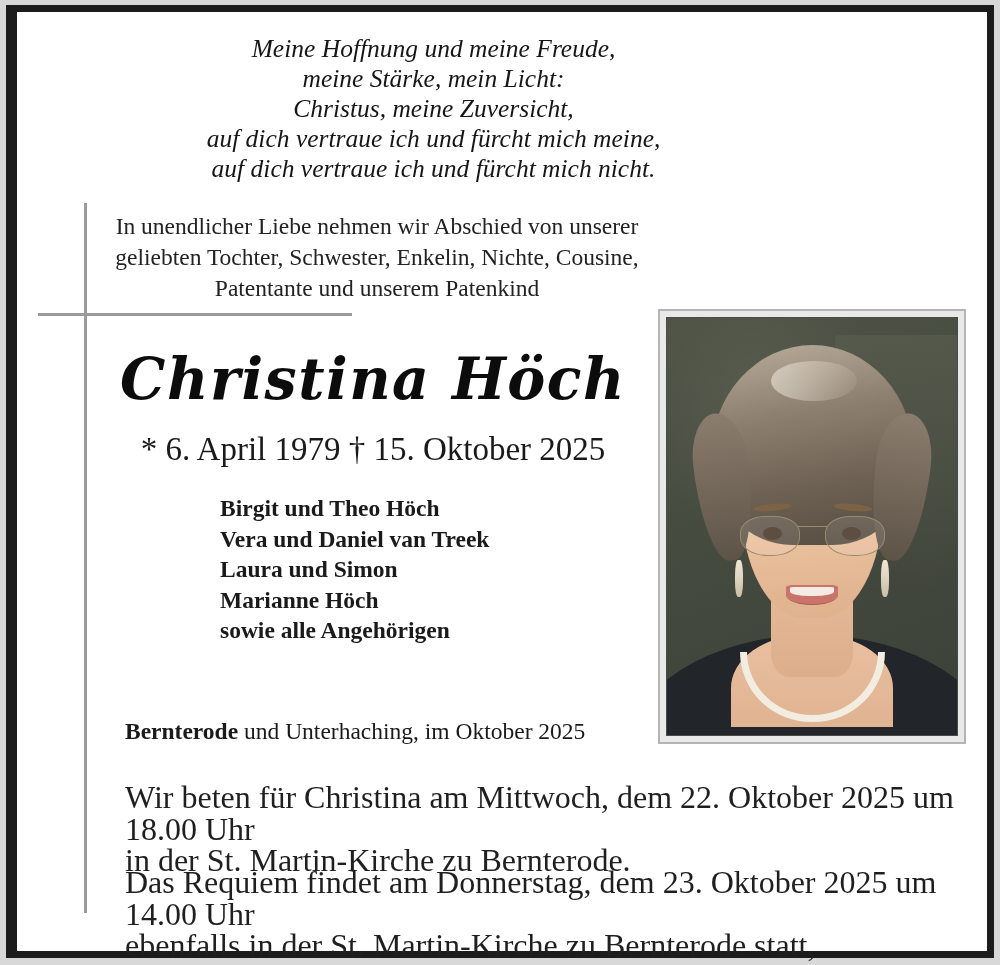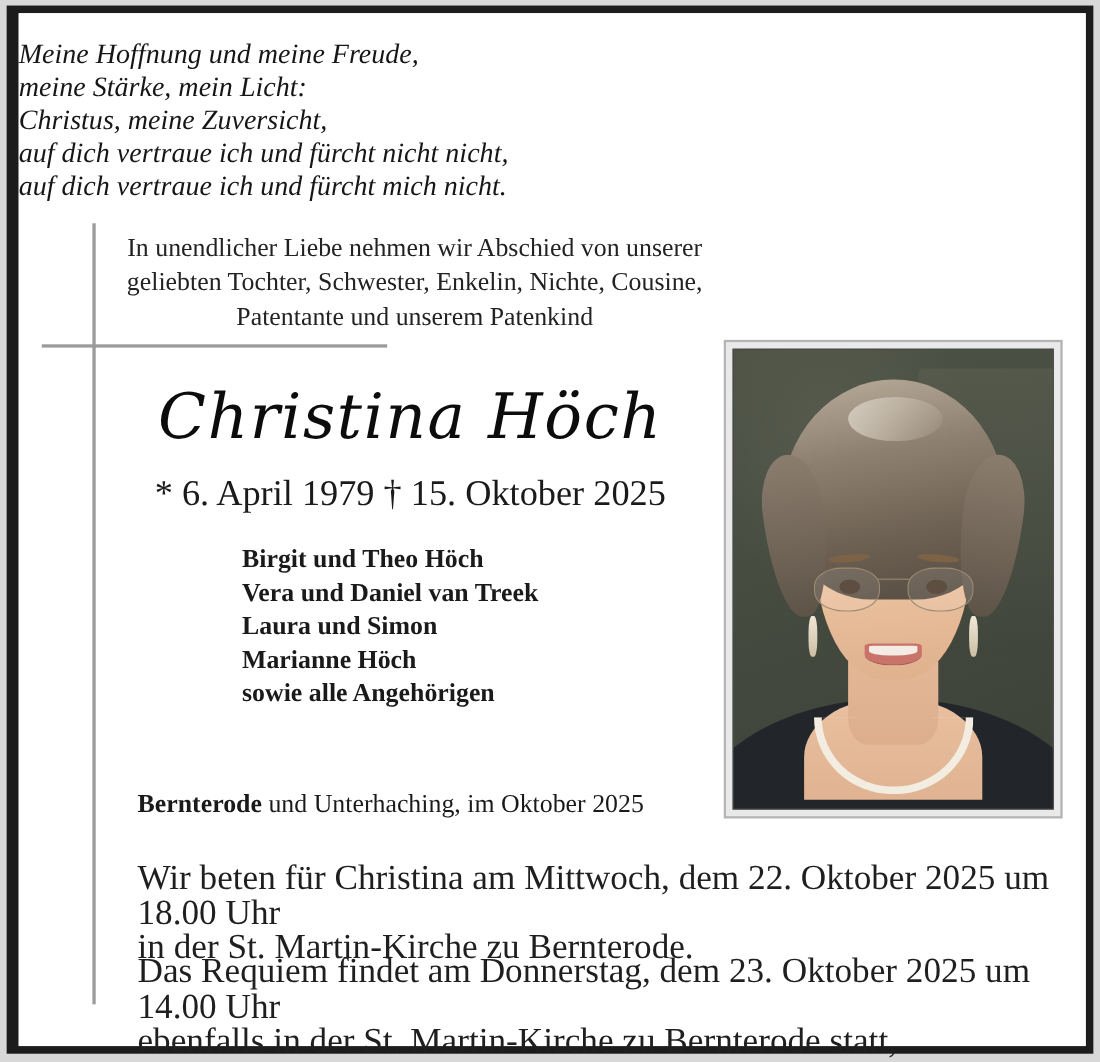--- a/index.html
+++ b/index.html
@@ -51,21 +51,21 @@
     height: 3px;
     background: #9b9b9b;
   }
 
   
   .verse {
     position: absolute;
     left: 0;
     top: 22px;
     width: 833px;
-    text-align: left;
+    text-align: center;
     font-style: italic;
     font-size: 25.5px;
     line-height: 30px;
     color: #161616;
   }
   .verse div { white-space: nowrap; }
 
   
   .lead {
     position: absolute;
@@ -80,21 +80,21 @@
 
   
   .name {
     position: absolute;
     left: 86px;
     top: 332px;
     width: 540px;
     text-align: center;
     font-family: "DejaVu Serif", "Liberation Serif", serif;
     font-style: italic;
-    font-weight: 400;
+    font-weight: 700;
     font-size: 57px;
     line-height: 70px;
     letter-spacing: 1.5px;
     color: #0c0c0c;
   }
 
   
   .dates {
     position: absolute;
     left: 86px;
@@ -354,21 +354,21 @@
 <div class="notice">
   <div class="sheet">
 
     <div class="cross-vertical"></div>
     <div class="cross-horizontal"></div>
 
     <div class="verse">
       <div>Meine Hoffnung und meine Freude,</div>
       <div>meine Stärke, mein Licht:</div>
       <div>Christus, meine Zuversicht,</div>
-      <div>auf dich vertraue ich und fürcht nicht nicht,</div>
+      <div>auf dich vertraue ich und fürcht mich meine,</div>
       <div>auf dich vertraue ich und fürcht mich nicht.</div>
     </div>
 
     <div class="lead">In unendlicher Liebe nehmen wir Abschied von unserer geliebten Tochter, Schwester, Enkelin, Nichte, Cousine, Patentante und unserem Patenkind</div>
 
     <div class="name">Christina Höch</div>
 
     <div class="dates">* 6. April 1979  † 15. Oktober 2025</div>
 
     <div class="mourners">

